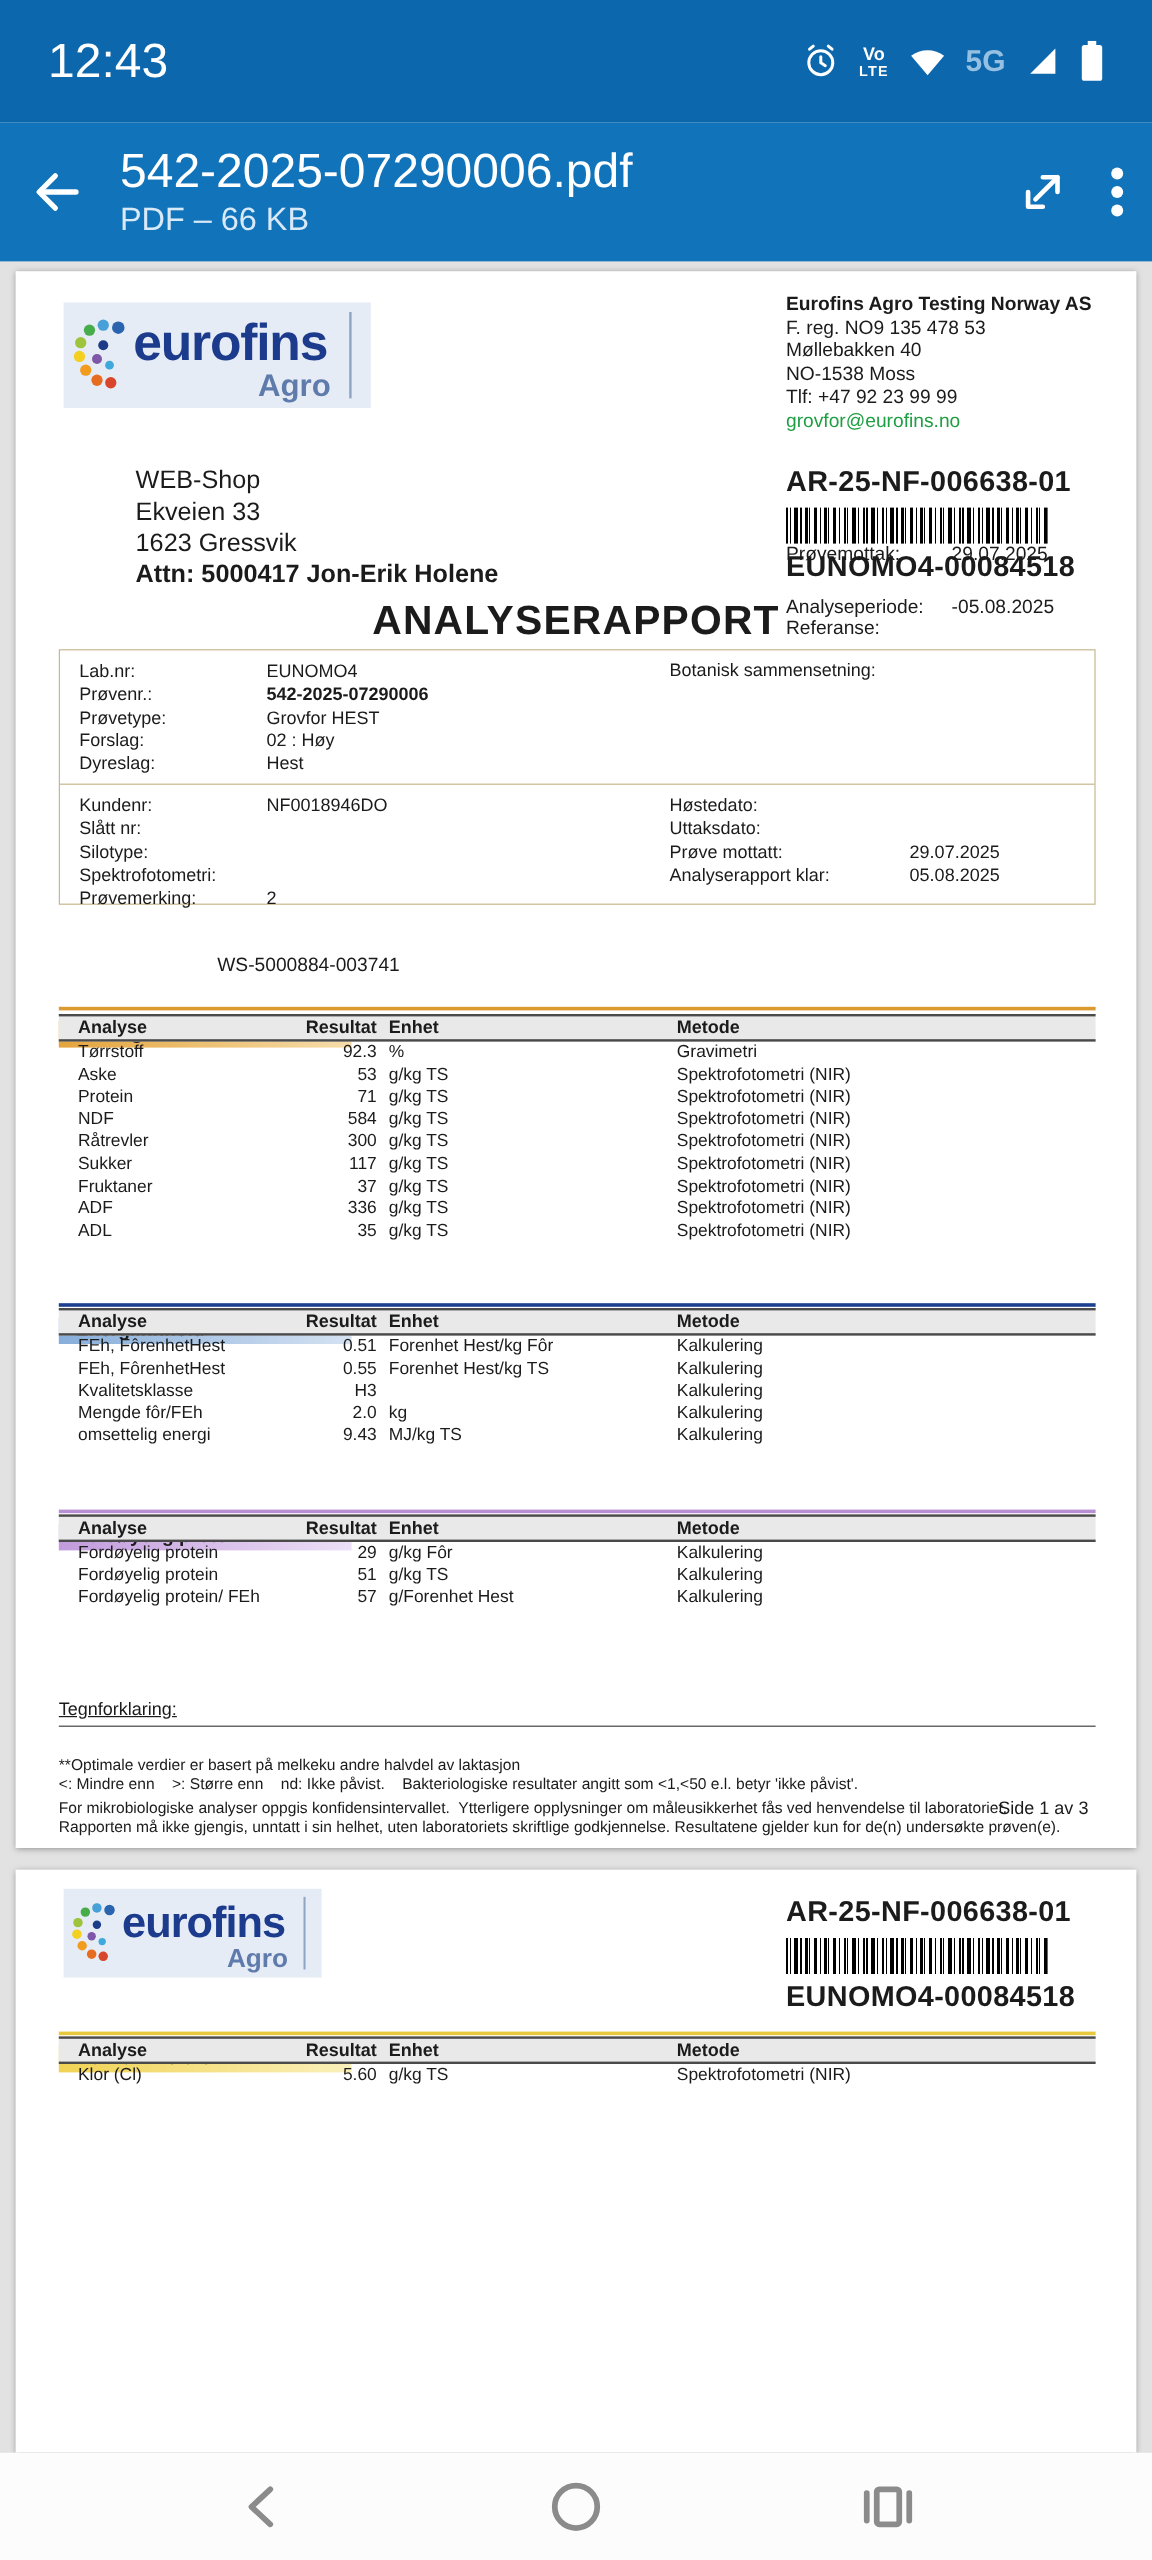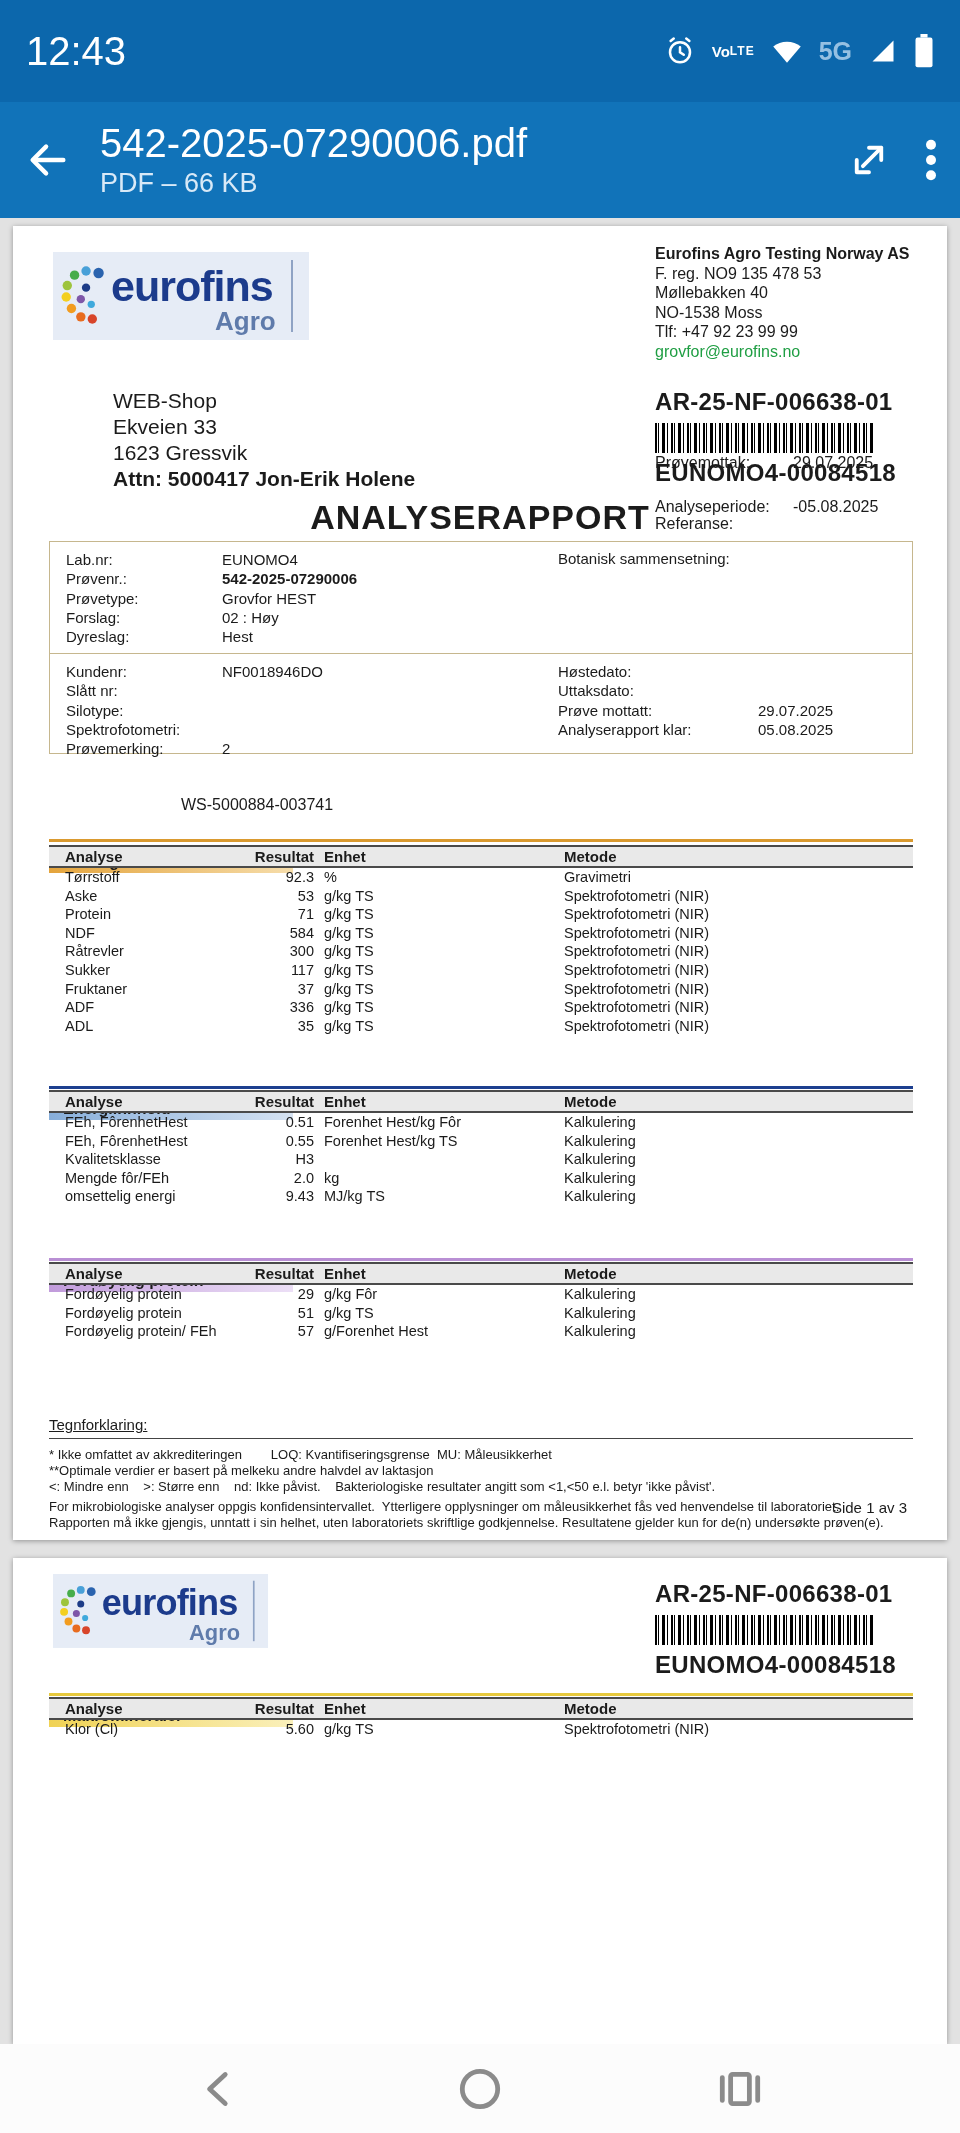--- a/index.html
+++ b/index.html
@@ -1,24 +1,24 @@
 <!DOCTYPE html>
 <html><head>
 <meta charset="utf-8">
 <style>
   *{margin:0;padding:0;box-sizing:border-box;}
   html,body{width:960px;height:2133px;}
   body{font-family:"Liberation Sans",sans-serif;background:#e2e2e2;overflow:hidden;color:#1b1b1b;}
   .screen{position:relative;width:960px;height:2133px;background:#e2e2e2;}
 
   
-  .status-bar{position:absolute;top:0;left:0;width:960px;height:102px;background:#0c67ac;display:flex;align-items:center;justify-content:space-between;padding:0 26px;color:#fff;}
+  .status-bar{position:absolute;top:0;left:0;width:960px;height:102px;background:#0c67ac;display:flex;align-items:center;justify-content:space-between;padding:0 40px;color:#fff;}
   .time{font-size:40px;}
   .sicons{display:flex;align-items:center;gap:17px;}
-  .volte{display:flex;flex-direction:row;align-items:center;line-height:1;font-weight:bold;justify-content:center;}
+  .volte{display:flex;flex-direction:column;align-items:center;line-height:1;font-weight:bold;justify-content:center;}
   .volte .t{font-size:15px;}
   .volte .b{font-size:12px;letter-spacing:1px;}
   .fiveg{font-size:25px;color:#96c0e2;font-weight:bold;}
 
   
   .app-bar{position:absolute;top:102px;left:0;width:960px;height:116px;background:#1173b9;display:flex;align-items:center;color:#fff;}
   .back-btn{margin-left:20px;width:56px;height:56px;background:none;border:none;display:flex;align-items:center;justify-content:center;cursor:pointer;}
   .titles{margin-left:24px;flex:1;overflow:hidden;}
   .doc-title{font-size:40px;line-height:1.12;white-space:nowrap;}
   .doc-sub{font-size:27px;color:#d8e9f7;margin-top:3px;}
@@ -423,21 +423,20 @@
           <div class="trow tdata">
             <div class="tcell c0">Fordøyelig protein/ FEh</div>
             <div class="tcell c1">57</div>
             <div class="tcell c2">g/Forenhet Hest</div>
             <div class="tcell c3">Kalkulering</div>
           </div>
         </div>
 
       <div class="legend-title">Tegnforklaring:</div>
       <div class="hr"></div>
-      <div class="fline f0">* Ikke omfattet av akkrediteringen        LOQ: Kvantifiseringsgrense  MU: Måleusikkerhet</div>
       <div class="fline f1">**Optimale verdier er basert på melkeku andre halvdel av laktasjon</div>
       <div class="fline f2">&lt;: Mindre enn    &gt;: Større enn    nd: Ikke påvist.    Bakteriologiske resultater angitt som &lt;1,&lt;50 e.l. betyr 'ikke påvist'.</div>
       <div class="fline f3">For mikrobiologiske analyser oppgis konfidensintervallet.  Ytterligere opplysninger om måleusikkerhet fås ved henvendelse til laboratoriet.</div>
       <div class="fline f4">Rapporten må ikke gjengis, unntatt i sin helhet, uten laboratoriets skriftlige godkjennelse. Resultatene gjelder kun for de(n) undersøkte prøven(e).</div>
       <div class="page-label">Side 1 av 3</div>
     </div>
 
     <div class="pdf-card card2">
 
       <div class="logo-area small">

